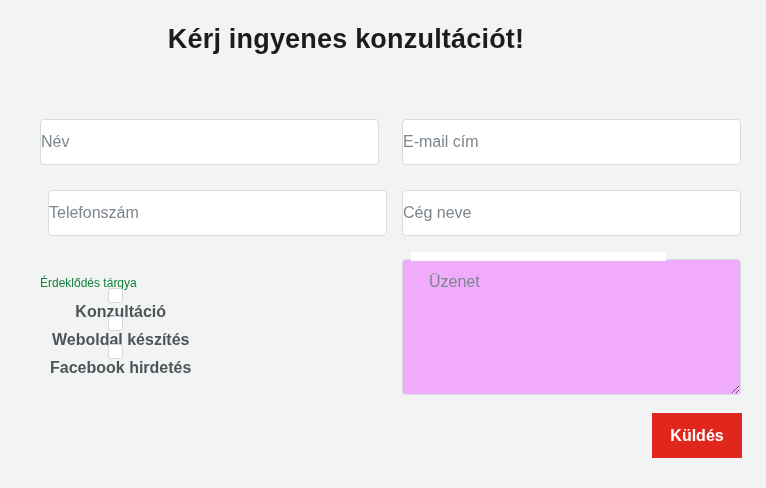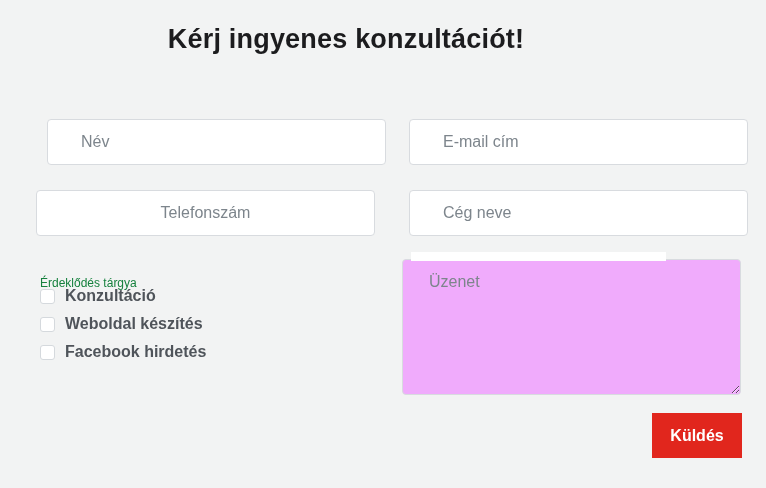--- a/index.html
+++ b/index.html
@@ -22,31 +22,30 @@
     font-weight: 700;
     color: #1c1c1e;
     letter-spacing: 0.2px;
   }
   .text-input {
     position: absolute;
     width: 339px; height: 46px;
     background: #ffffff;
     border: 1px solid #d8dbdf;
     border-radius: 4px;
-    padding: 0 33px;
+    padding: 0 0;
     font-family: "Liberation Sans", "DejaVu Sans", sans-serif;
     font-size: 16px;
     color: #1d4ed8;
     outline: none;
-    margin-left: 7px;
   }
   .text-input::placeholder, .message-area::placeholder { color: #7d858c; opacity: 1; }
   #field-name     { left: 40px;  top: 119px; }
   #field-email    { left: 402px; top: 119px; }
-  #field-phone    { left: 29px;  top: 190px; text-align: center; }
+  #field-phone    { left: 48px;  top: 190px; }
   #field-company  { left: 402px; top: 190px; }
 
   .interest-label {
     position: absolute;
     left: 40px; top: 276px;
     font-size: 12px;
     font-weight: 400;
     color: #15803d;
   }
   .checkbox-group {
@@ -54,20 +53,21 @@
     left: 40px; top: 288px;
     display: flex;
     flex-direction: column;
     gap: 12px;
   }
   .checkbox-row {
     display: flex;
     align-items: center;
     height: 16px;
     cursor: pointer;
+    flex-direction: column;
   }
   .checkbox-box {
     appearance: none;
     -webkit-appearance: none;
     width: 15px; height: 15px;
     background: #ffffff;
     border: 1px solid #d5d9dd;
     border-radius: 3px;
     margin: 0;
     cursor: pointer;

